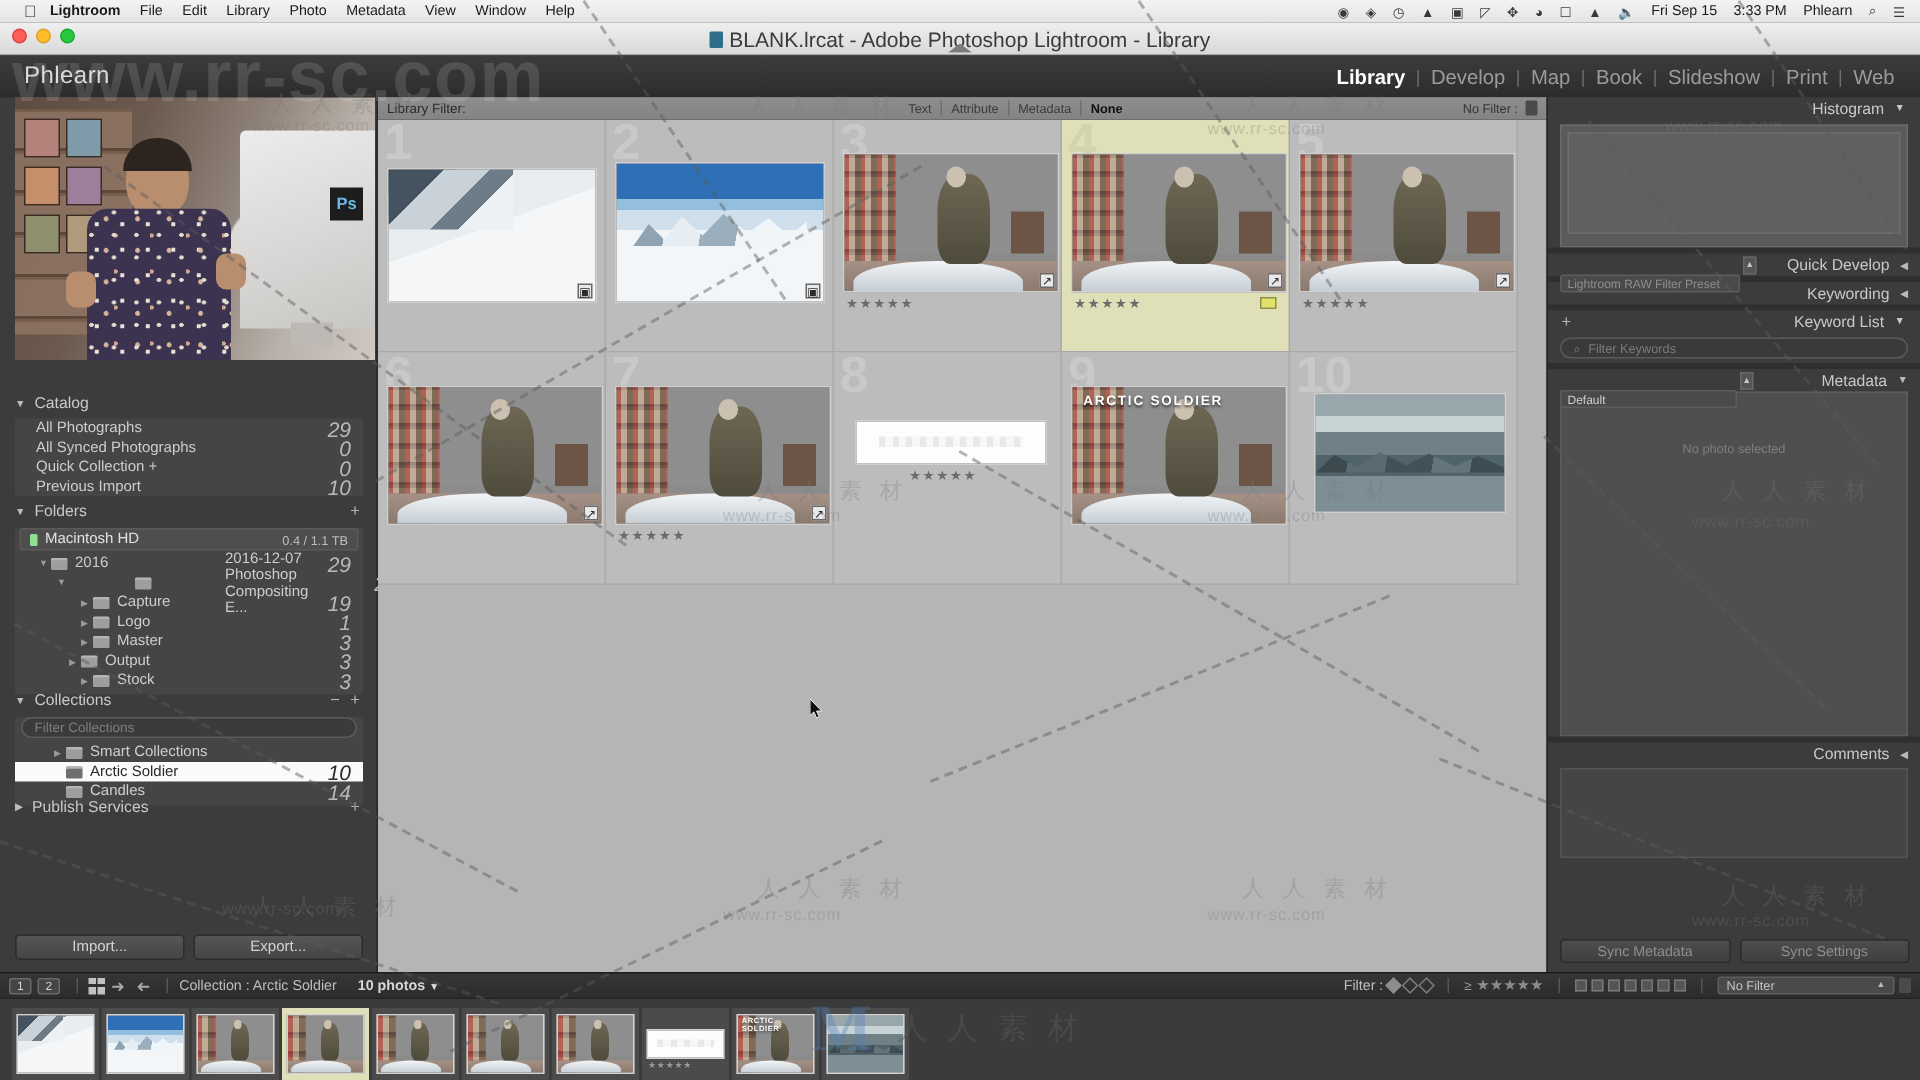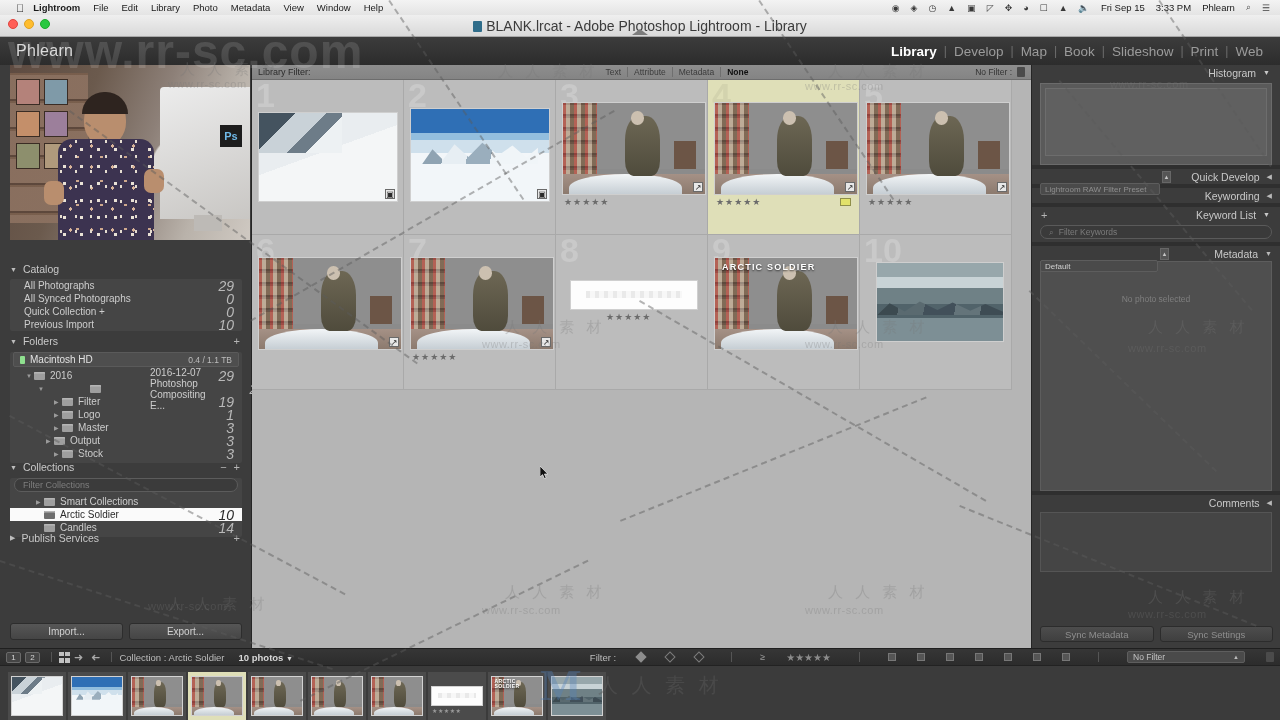--- a/index.html
+++ b/index.html
@@ -189,21 +189,21 @@
   
   .toolbar { position:absolute; left:0; top:611px; width:1280px; height:17px;
     background:linear-gradient(#363636,#2c2c2c); border-top:1px solid #1f1f1f;
     display:flex; align-items:center; padding:0 6px; font-size:9.5px; color:#bdbdbd; }
   .tbtn { width:15px; height:11px; border:1px solid #6a6a6a; border-radius:2px; color:#d5d5d5;
     font-size:8px; text-align:center; line-height:10px; background:#454545; margin-right:4px; }
   .tsep { width:1px; height:10px; background:#555; margin:0 7px; }
   .gridic { width:11px; height:11px; display:grid; grid-template-columns:1fr 1fr; grid-template-rows:1fr 1fr; gap:1.5px; }
   .gridic i { background:#c2c2c2; display:block; }
   .arw { color:#a9a9a9; font-size:11px; margin:0 4px; }
-  .tbright { margin-left:auto; display:flex; align-items:center; gap:21px; }
+  .tbright { margin-left:auto; display:flex; align-items:center; gap:3px; }
   .flagd { width:8px; height:8px; background:#8d8d8d; transform:rotate(45deg); }
   .flagd.off { background:transparent; border:1px solid #7c7c7c; }
   .star { color:#8b8b8b; font-size:10px; }
   .swatch { width:8px; height:8px; background:#555; border:1px solid #777; }
   .nofilter { width:118px; height:12px; background:#4a4a4a; border:1px solid #5e5e5e;
     border-radius:2px; font-size:8.5px; color:#c3c3c3; padding:0 5px; line-height:11px;
     display:flex; align-items:center; }
 
   
   .filmstrip { position:absolute; left:0; top:628px; width:1280px; height:78px; background:#3b3b3b;
@@ -360,21 +360,21 @@
         </div>
         <div class="row" style="padding-left:28px;gap:44px;">
           <span class="tri2">▼</span>
           <span class="fldr"></span>
           <span>2016-12-07 Photoshop Compositing E...</span>
           <span class="cnt">29</span>
         </div>
         <div class="row" style="padding-left:44px;">
           <span class="tri2">▶</span>
           <span class="fldr"></span>
-          <span>Filter</span>
+          <span>Capture</span>
           <span class="cnt">19</span>
         </div>
         <div class="row" style="padding-left:44px;">
           <span class="tri2">▶</span>
           <span class="fldr"></span>
           <span>Logo</span>
           <span class="cnt">1</span>
         </div>
         <div class="row" style="padding-left:44px;">
           <span class="tri2">▶</span>

